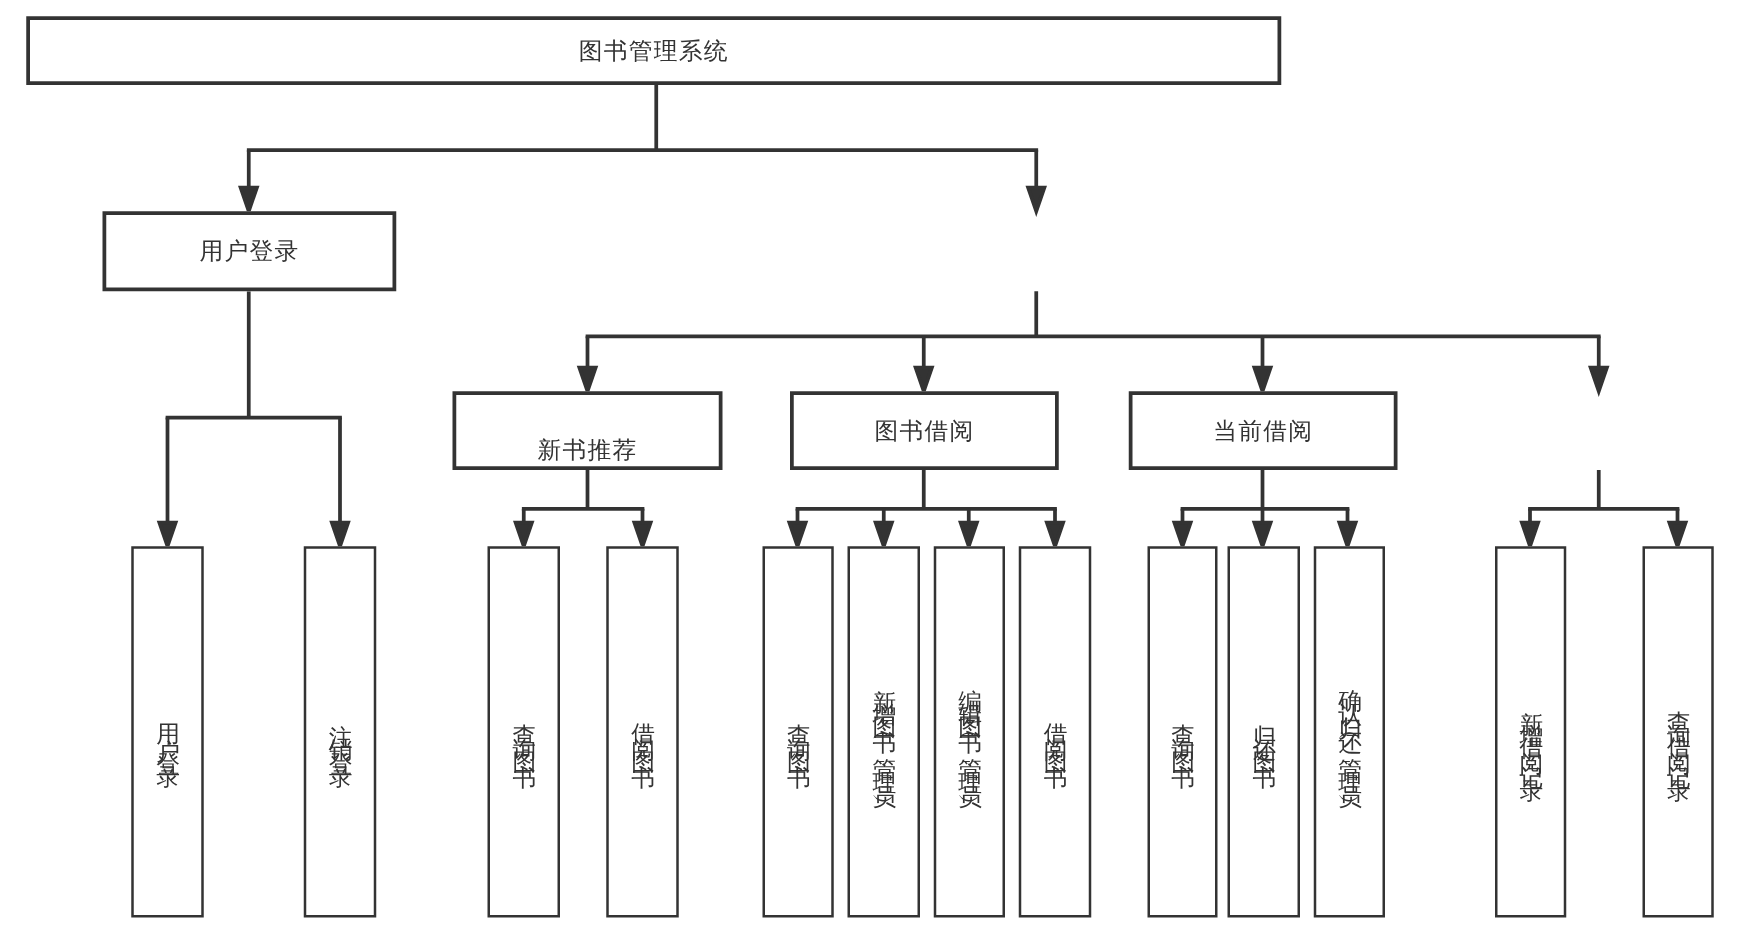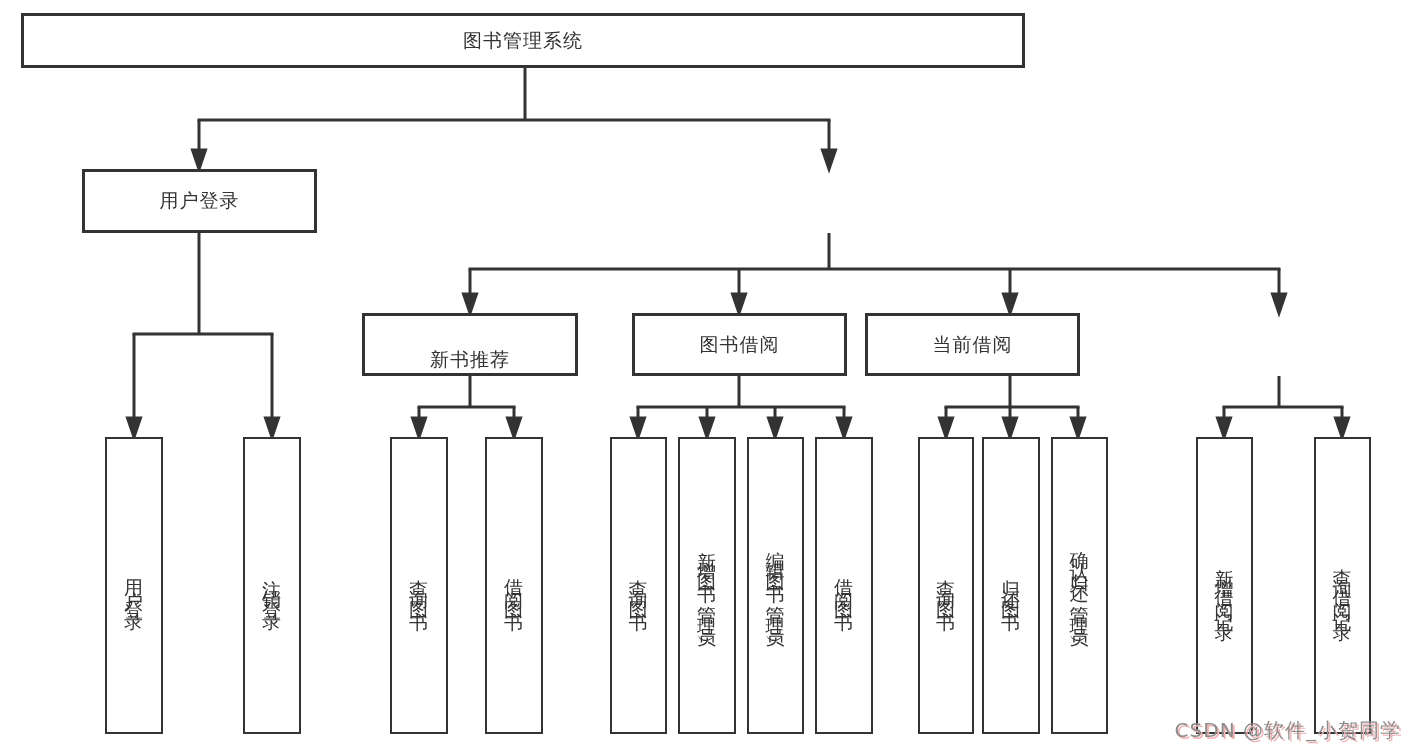--- a/index.html
+++ b/index.html
@@ -55,21 +55,21 @@
     letter-spacing: 1px;
     white-space: nowrap;
   }
 
   
   .n-root  { left: 21px;  top: 13px;  width: 1004px; height: 55px; }
   .n-login { left: 82px;  top: 169px; width: 235px;  height: 64px; }
   .n-mgmt  { left: 712px; top: 169px; width: 233px;  height: 64px; }
   .n-rec   { left: 362px; top: 313px; width: 216px;  height: 63px; align-items: flex-end; }
   .n-bor   { left: 632px; top: 313px; width: 215px;  height: 63px; }
-  .n-cur   { left: 865px; top: 313px; width: 215px;  height: 63px; align-items: center; }
+  .n-cur   { left: 903px; top: 313px; width: 215px;  height: 63px; align-items: center; }
   .n-hist  { left: 1172px;top: 313px; width: 215px;  height: 63px; }
 
   .lf { top: 437px; height: 297px; }
   .lf-1  { left: 105px;  width: 58px; }
   .lf-2  { left: 243px;  width: 58px; }
   .lf-3  { left: 390px;  width: 58px; }
   .lf-4  { left: 485px;  width: 58px; }
   .lf-5  { left: 610px;  width: 57px; }
   .lf-6  { left: 678px;  width: 58px; }
   .lf-7  { left: 747px;  width: 57px; }
@@ -202,15 +202,14 @@
     <span class="vlabel">确认归还（管理员）</span>
   </div>
 
   <div class="node leaf lf lf-12">
     <span class="vlabel">新增借阅记录</span>
   </div>
   <div class="node leaf lf lf-13">
     <span class="vlabel">查询借阅记录</span>
   </div>
 
-  <div class="watermark">CSDN @软件_小贺同学</div>
 
 </div>
 
 </body></html>

